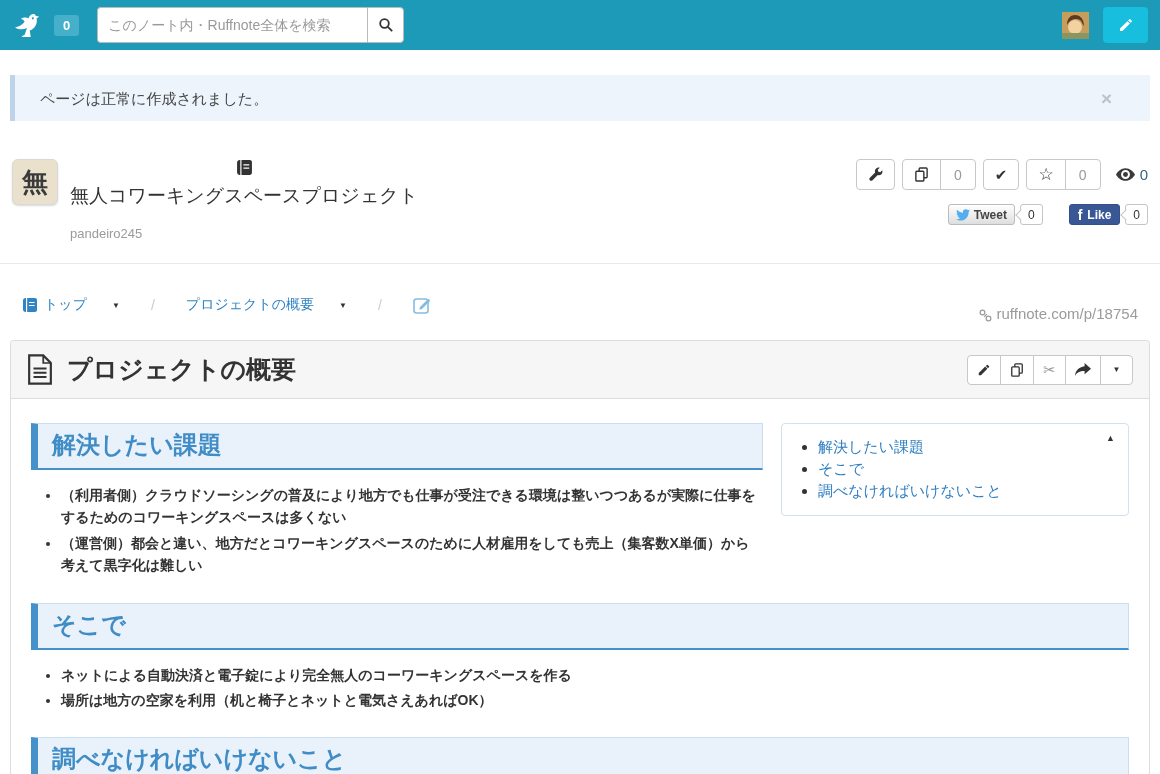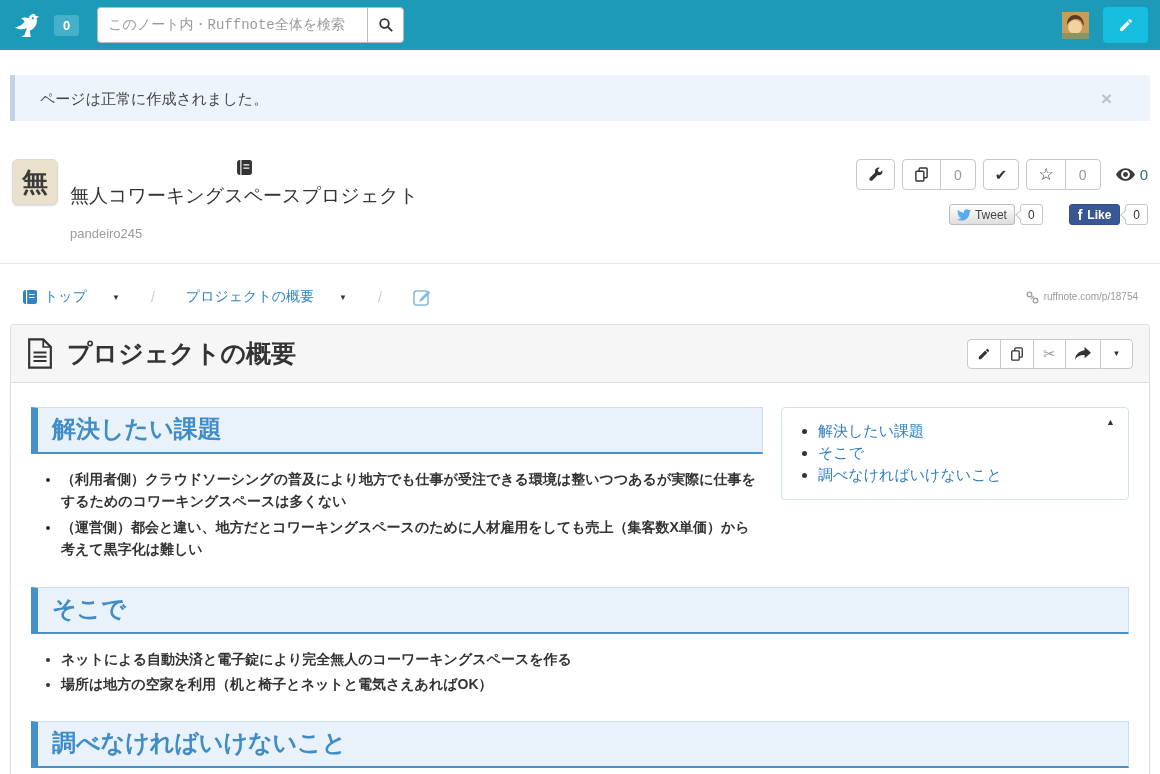--- a/index.html
+++ b/index.html
@@ -16,21 +16,21 @@
   }
   .logo { display: flex; align-items: center; margin-right: 8px; }
   .nav-badge {
     background: #46afca; color: #fff; font-size: 13px; font-weight: bold;
     padding: 3px 9px; border-radius: 3px;
   }
   .searchbox { display: flex; margin-left: 18px; }
   .searchbox input {
     width: 270px; height: 36px; border: 1px solid #bbb; border-right: none;
     border-radius: 4px 0 0 4px; padding: 0 10px; font-size: 14px; color: #333;
-    font-family: Liberation Mono, monospace; outline: none;
+    font-family: Liberation Sans, sans-serif; outline: none;
   }
   .searchbox input::placeholder { color: #9a9a9a; }
   .searchbox button {
     width: 37px; height: 36px; background: #fff; border: 1px solid #bbb;
     border-radius: 0 4px 4px 0; cursor: pointer; display: flex;
     align-items: center; justify-content: center;
   }
   .nav-right { margin-left: auto; display: flex; align-items: center; gap: 14px; }
   .nav-avatar { width: 27px; height: 27px; display: block; }
   .nav-edit-btn {
@@ -72,21 +72,21 @@
   .btn-group .btn + .btn { margin-left: -1px; }
   .btn .count { color: #999; }
   .glyph { font-size: 15px; line-height: 1; }
   .views { display: inline-flex; align-items: center; gap: 5px; margin-left: 8px; }
   .views .num { color: #33647e; font-size: 15px; }
   .share-row { margin-top: 14px; display: flex; justify-content: flex-end; gap: 26px; }
   .widget { display: inline-flex; align-items: center; gap: 5px; }
   .tweet-btn {
     display: inline-flex; align-items: center; gap: 4px; height: 21px;
     background: linear-gradient(#ffffff, #dedede); border: 1px solid #bbb;
-    border-radius: 3px; padding: 0 7px; font-size: 12px; font-weight: normal;
+    border-radius: 3px; padding: 0 7px; font-size: 12px; font-weight: bold;
     color: #444; cursor: pointer; font-family: inherit;
   }
   .like-btn {
     display: inline-flex; align-items: center; gap: 5px; height: 21px;
     background: #3a5795; border: 1px solid #34508c; border-radius: 3px;
     padding: 0 8px; font-size: 12px; font-weight: bold; color: #fff;
     cursor: pointer; font-family: inherit;
   }
   .fb-f { font-weight: bold; font-size: 14px; }
   .count-bubble {
@@ -98,21 +98,21 @@
     content: ""; position: absolute; left: -4px; top: 6px; width: 7px; height: 7px;
     background: #fff; border-left: 1px solid #c5c5c5; border-bottom: 1px solid #c5c5c5;
     transform: rotate(45deg);
   }
   .divider { border: none; border-top: 1px solid #e8e8e8; margin-top: 22px; }
   
   .breadcrumb { display: flex; align-items: center; padding: 24px 22px 18px; font-size: 14px; gap: 20px; }
   .crumb-link { color: #3084c4; text-decoration: none; display: inline-flex; align-items: center; gap: 6px; cursor: pointer; }
   .caret { font-size: 8px; color: #333; margin-left: 5px; }
   .crumb-sep { color: #ccc; margin: 0 11px; }
-  .page-url { margin-left: auto; color: #9b9b9b; font-size: 10px; display: inline-flex; align-items: flex-start; gap: 5px; }
+  .page-url { margin-left: auto; color: #9b9b9b; font-size: 15px; display: inline-flex; align-items: flex-end; gap: 5px; margin-top: 17px; }
   
   .panel { margin: 0 10px; border: 1px solid #ddd; border-bottom: none; border-radius: 4px 4px 0 0; }
   .panel-header {
     background: #f6f6f6; border-bottom: 1px solid #ddd; border-radius: 4px 4px 0 0;
     padding: 12px 16px; display: flex; align-items: center;
   }
   .panel-title { font-size: 25px; font-weight: bold; color: #333; margin-left: 14px; }
   .panel-toolbar { margin-left: auto; }
   .panel-toolbar .btn { height: 30px; min-width: 33px; padding: 4px 9px; }
   .panel-body { padding: 22px 20px 30px; min-height: 430px; display: flow-root; }

